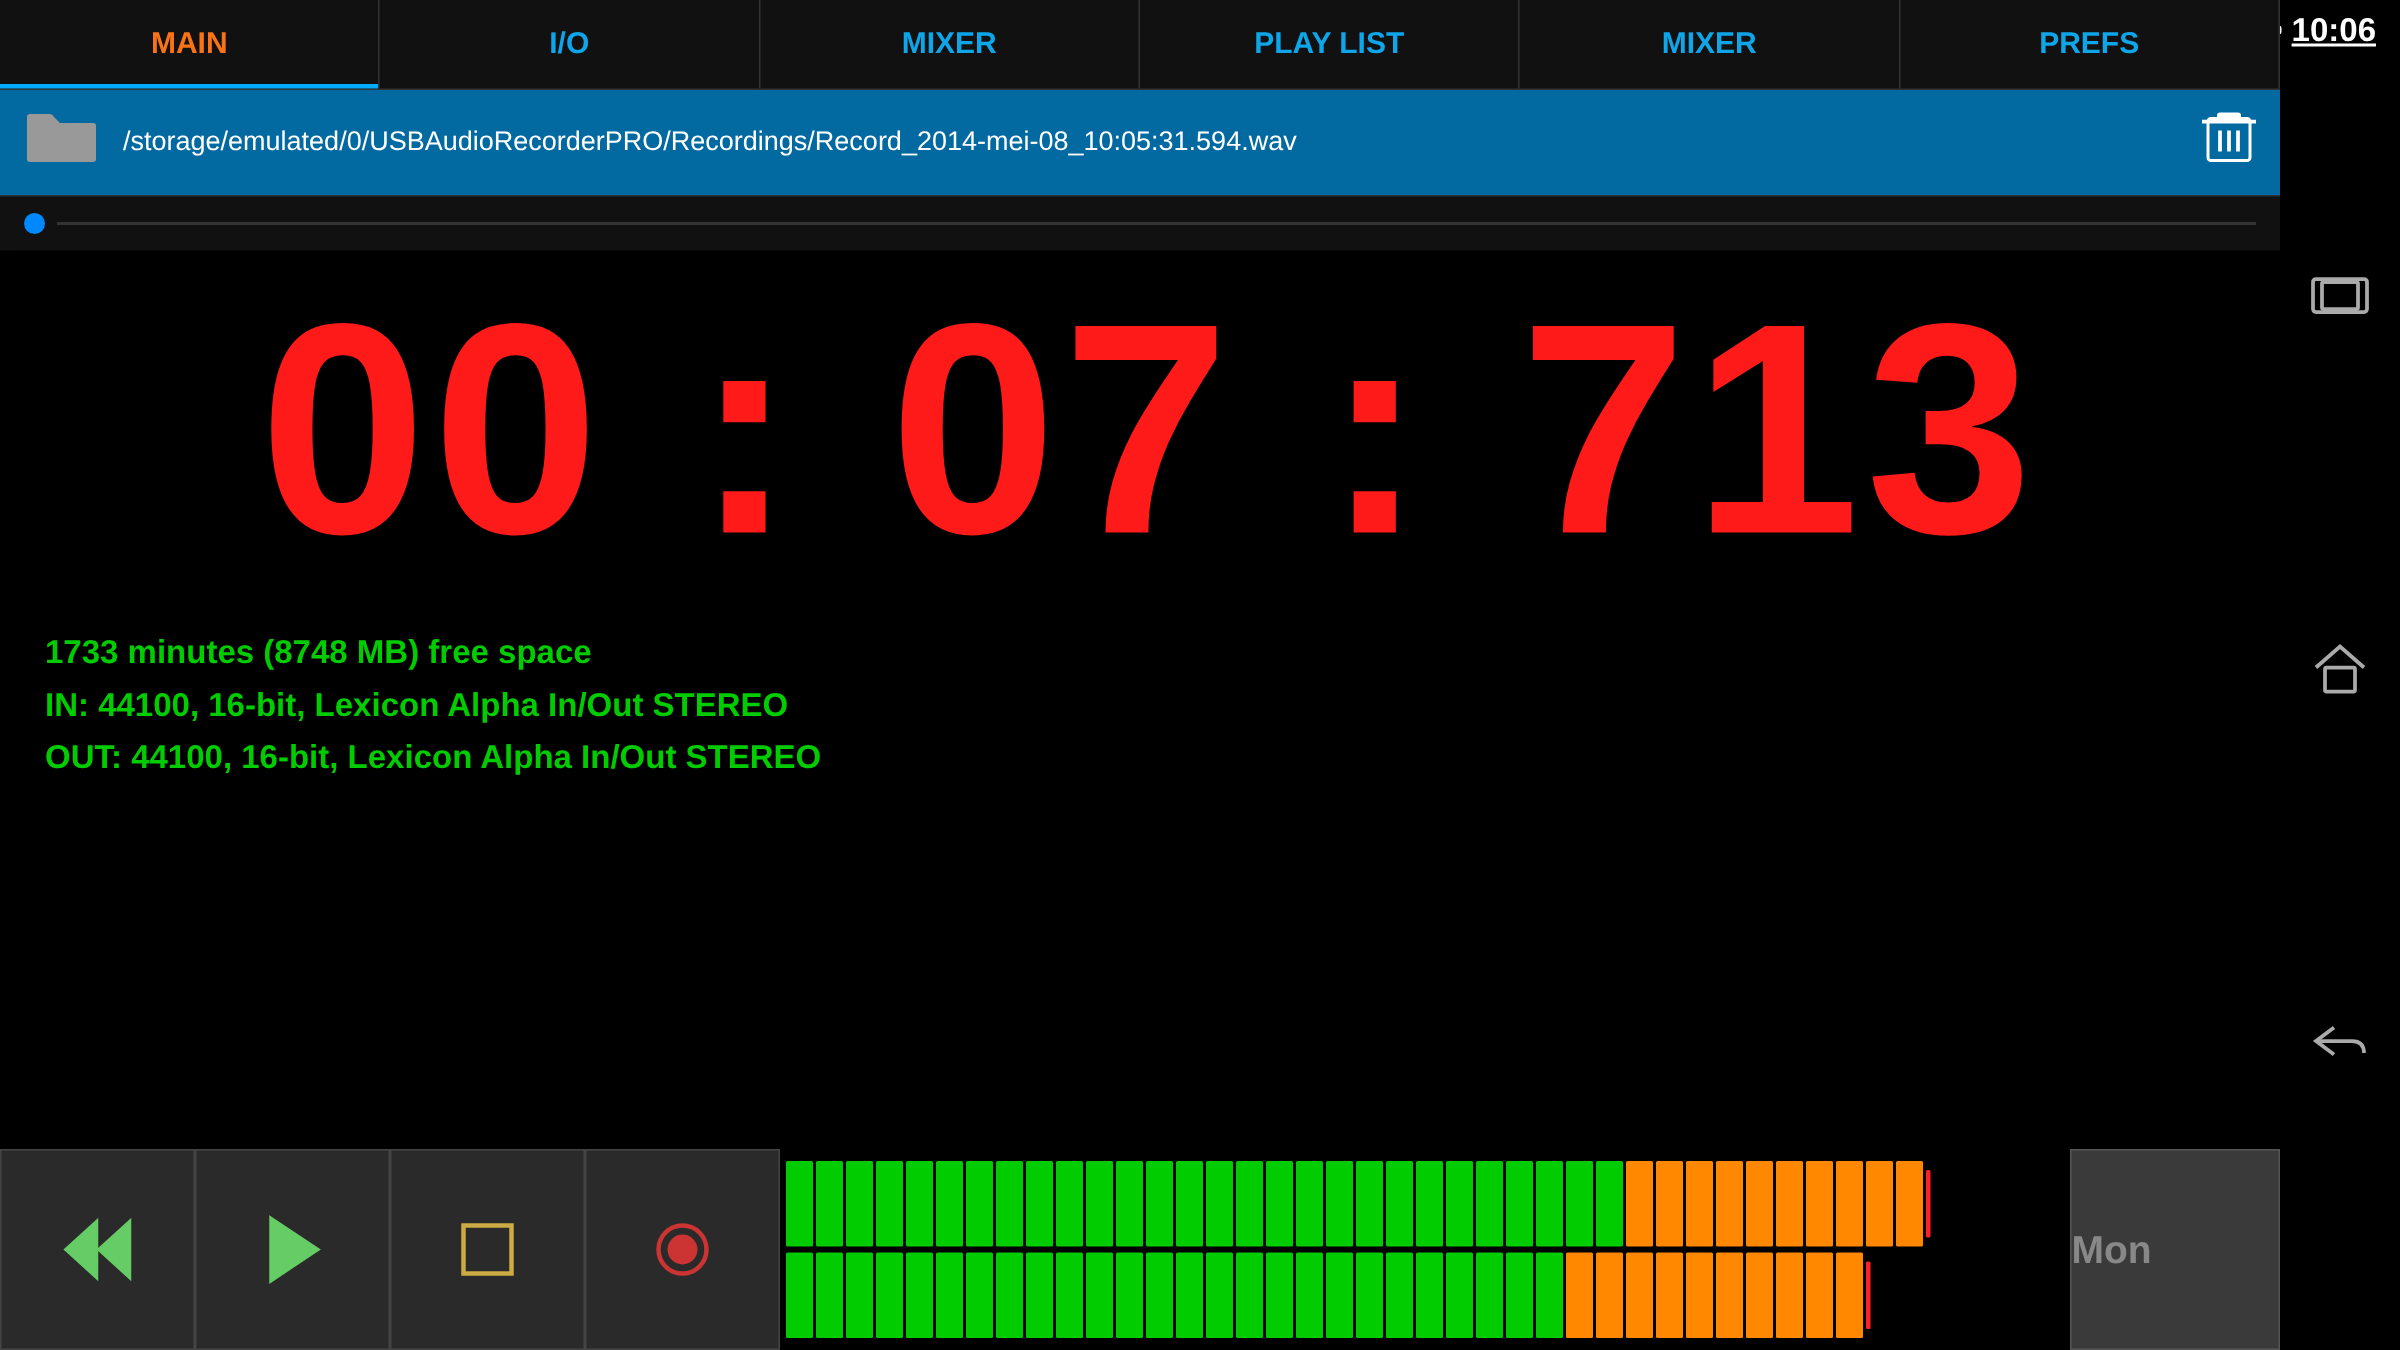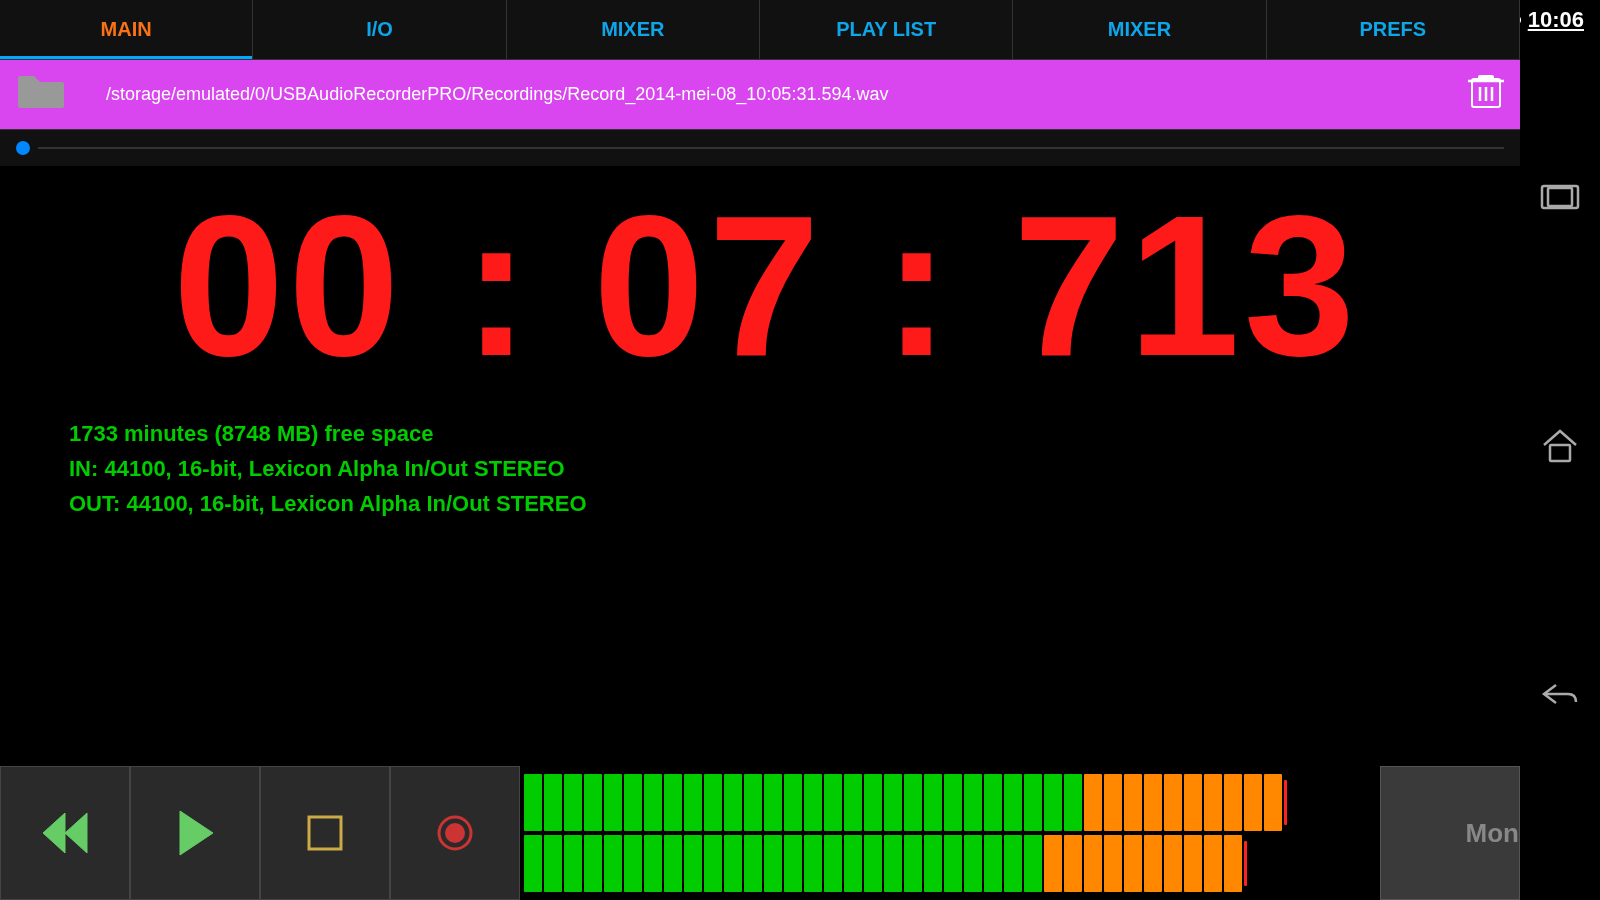--- a/index.html
+++ b/index.html
@@ -90,24 +90,23 @@
       width: 100%;
       height: 3px;
       background: #00aaff;
     }
 
     
     #file-path-area {
       display: flex;
       align-items: center;
       padding: 10px 16px;
-      background: #d946ef;
+      background: #0369a1;
       min-height: 70px;
       border-bottom: 1px solid #333;
-      gap: 24px;
     }
     #folder-icon {
       font-size: 40px;
       color: #aaa;
       margin-right: 16px;
       flex-shrink: 0;
     }
     #file-path-text {
       color: #fff;
       font-size: 18px;
@@ -166,21 +165,20 @@
     
     #info-text {
       padding: 10px 30px;
       background: #000;
     }
     .info-line {
       color: #00cc00;
       font-size: 22px;
       line-height: 1.6;
       font-weight: bold;
-      margin-left: 39px;
     }
 
     
     #bottom-bar {
       position: absolute;
       bottom: 0;
       left: 0;
       width: 1520px;
       height: 134px;
       background: #1a1a1a;
@@ -241,21 +239,21 @@
     }
 
     
     #mon-button {
       width: 140px;
       height: 134px;
       background: #3a3a3a;
       border: 1px solid #555;
       display: flex;
       align-items: center;
-      justify-content: flex-end;
+      justify-content: flex-start;
       cursor: pointer;
     }
     #mon-label {
       color: #888;
       font-size: 26px;
       font-weight: bold;
     }
     .signal-bars {
       display: flex;
       align-items: flex-end;

